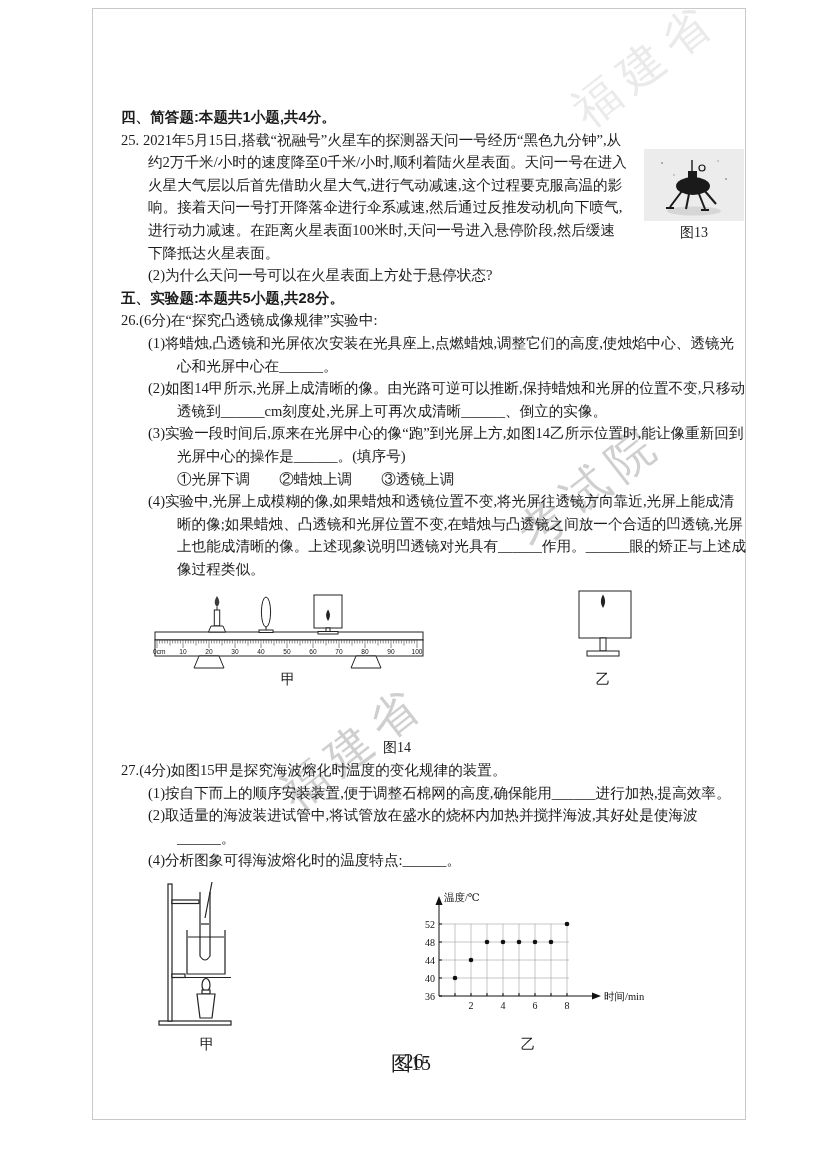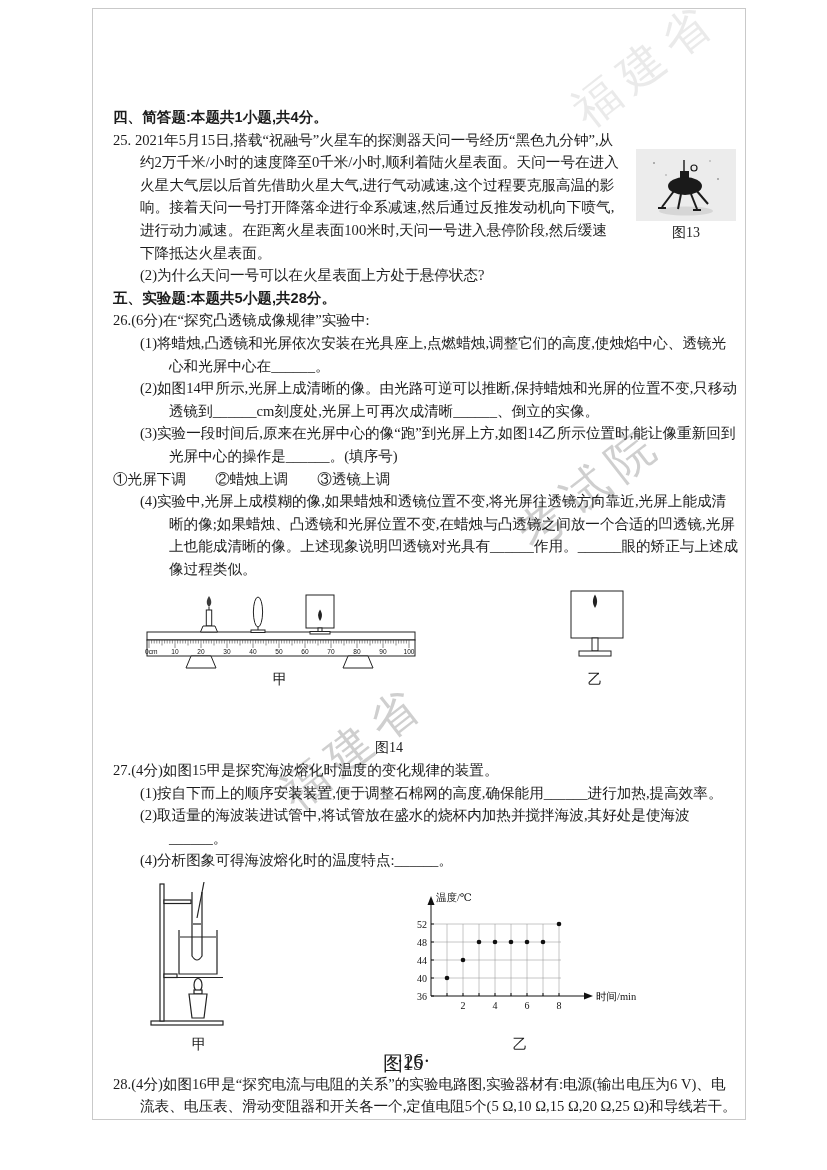--- a/index.html
+++ b/index.html
@@ -26,31 +26,31 @@
     opacity: 0.42;
     transform: rotate(-38deg);
     transform-origin: 0 0;
     white-space: nowrap;
     pointer-events: none;
   }
   .wm1 { left: 505px; top: 515px; }
   .wm2 { left: 268px; top: 775px; }
   .wm3 { left: 560px; top: 92px; opacity: 0.18; }
   .content {
-    position: absolute; left: 113px; top: 106px; width: 626px;
+    position: absolute; left: 121px; top: 106px; width: 626px;
     font-size: 14.6px; line-height: 22.6px;
   }
   .sec-heading {
     font-family: "Liberation Sans", "DejaVu Sans", sans-serif;
     font-weight: bold;
     clear: both;
   }
   .q-lead { padding-left: 27px; text-indent: -27px; }
   .sub { margin-left: 27px; padding-left: 29px; text-indent: -29px; }
-  .options { }
+  .options { margin-left: 56px; }
   .fig13 {
     float: right; width: 106px;
     margin: 20px 0 2px 12px;
     text-align: center;
   }
   .fig13 svg { display: block; margin: 0 auto; }
   .fig-caption { font-size: 14px; text-align: center; line-height: 19px; margin-top: 44px; }
   .fig14-block { margin: 5px 0 2px 30px; width: 492px; }
   .fig15-block { display: flex; align-items: flex-end; margin: 8px 0 0 30px; }
   .fig15-col { text-align: center; }
@@ -344,17 +344,16 @@
           <circle cx="116" cy="54" r="2.3" fill="#111"></circle>
           <circle cx="132" cy="54" r="2.3" fill="#111"></circle>
           <circle cx="148" cy="54" r="2.3" fill="#111"></circle>
           <circle cx="164" cy="36" r="2.3" fill="#111"></circle>
         </svg>
       <div class="fig-label">乙</div>
     </div>
   </div>
   <div class="fig15-caption">图15</div>
 
-  <div class="q-lead">28.(4分)如图16甲是“探究电流与电阻的关系”的实验电路图,实验器材有:电源(输出电压为6 V)、电流表、电压表、滑动变阻器和开关各一个,定值电阻5个(5 Ω,10 Ω,15 Ω,20 Ω,25 Ω)和导线若干。</div>
 
 </div>
 
 <div class="page-number">·26·</div>
 
 </body></html>

